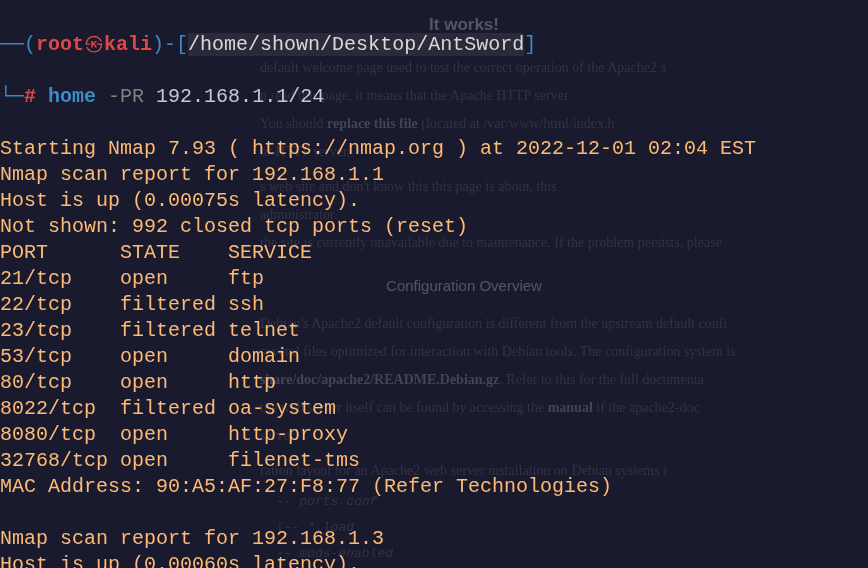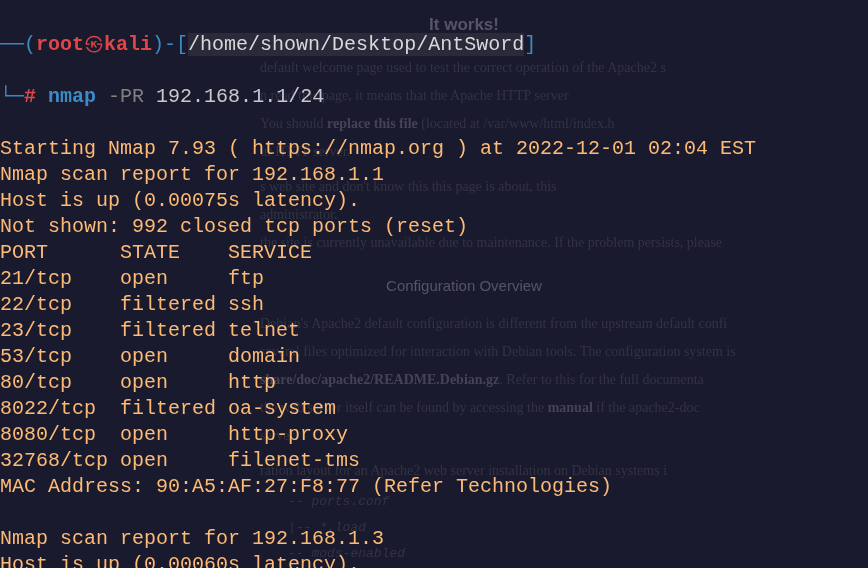--- a/index.html
+++ b/index.html
@@ -51,21 +51,21 @@
       text-align: center;
       color: #555566;
       font-size: 15px;
       padding-right: 200px;
       margin: 20px 0 15px 0;
     }
     .bg-code {
       font-family: 'Courier New', monospace;
       font-style: italic;
       color: #333344;
-      margin-left: 28px;
+      margin-left: 16px;
       font-size: 13px;
     }
     .terminal {
       position: absolute;
       top: 0;
       left: 0;
       width: 100%;
       height: 100%;
       z-index: 2;
       padding: 6px 0 0 0;
@@ -107,21 +107,21 @@
   <div class="bg-text" style="margin-top:15px;"><span>ration layout for an Apache2 web server installation on Debian systems i</span></div>
   <div class="bg-code">       -- ports.conf</div>
   <div class="bg-code">        |-- *.load</div>
   <div class="bg-code">  -- mods-enabled</div>
   <div class="bg-code">        `-- *.conf</div>
 
 </div>
 
 <div class="terminal">
 <span class="prompt-line"><span class="paren-blue">──(</span><span class="user">root</span><span class="skull">㉿</span><span class="at-host">kali</span><span class="paren-blue">)</span><span class="dash-bracket">-</span><span class="dash-bracket">[</span><span class="path">/home/shown/Desktop/AntSword</span><span class="dash-bracket">]</span></span>
-<span class="prompt-line"><span class="paren-blue">└─</span><span class="hash">#</span> <span class="cmd">nmap</span> <span class="cmd-arg">-PR</span> <span class="cmd-target">192.168.1.1/24</span></span>
+<span class="prompt-line"><span class="paren-blue">└─</span><span class="hash">#</span> <span class="cmd">home</span> <span class="cmd-arg">-PR</span> <span class="cmd-target">192.168.1.1/24</span></span>
 <span class="output">Starting Nmap 7.93 ( https://nmap.org ) at 2022-12-01 02:04 EST</span>
 <span class="output">Nmap scan report for 192.168.1.1</span>
 <span class="output">Host is up (0.00075s latency).</span>
 <span class="output">Not shown: 992 closed tcp ports (reset)</span>
 <span class="output">PORT      STATE    SERVICE</span>
 <span class="output">21/tcp    open     ftp</span>
 <span class="output">22/tcp    filtered ssh</span>
 <span class="output">23/tcp    filtered telnet</span>
 <span class="output">53/tcp    open     domain</span>
 <span class="output">80/tcp    open     http</span>

